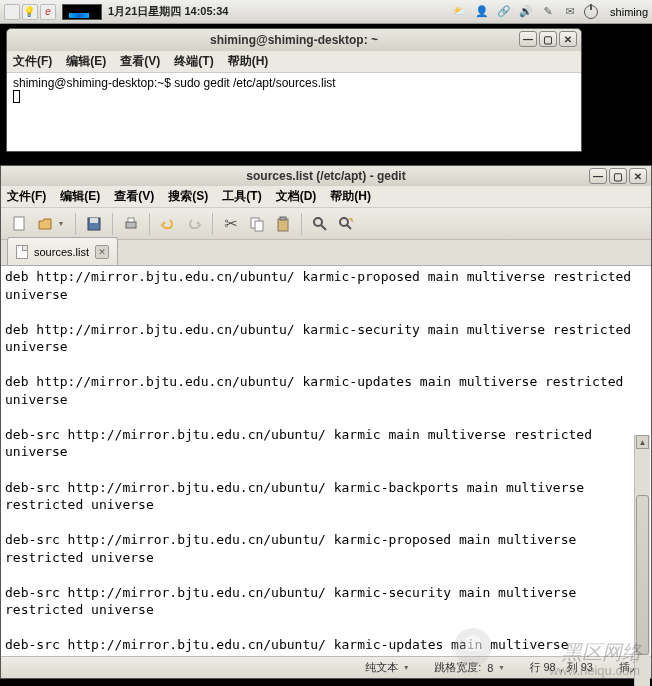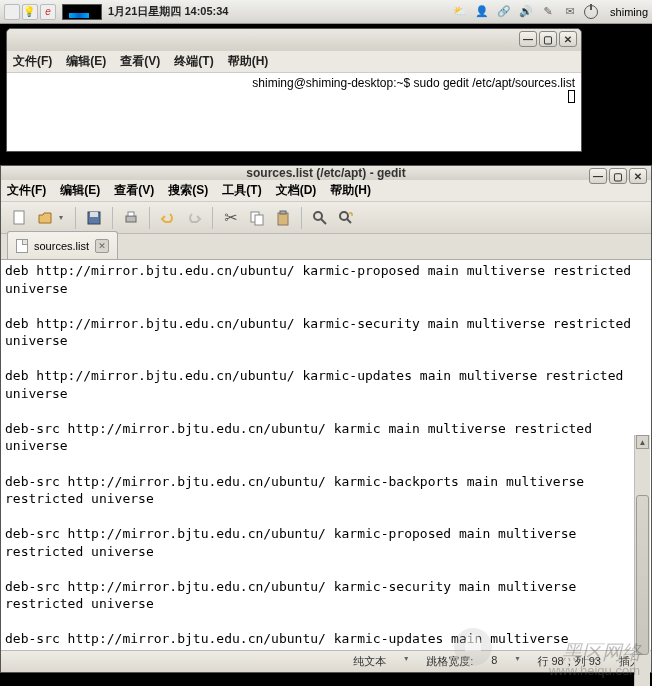--- a/index.html
+++ b/index.html
@@ -18,46 +18,46 @@
 .taskbar .tb-power { width:14px; height:14px; border:1.5px solid #555; border-radius:50%; position:relative; }
 .taskbar .tb-power::after { content:""; position:absolute; top:-2px; left:5px; width:2px; height:6px; background:#555; }
 
 
 .terminal-win { position: absolute; top: 28px; left: 6px; width: 576px; background: #ece9e2; border: 1px solid #555; border-radius: 5px 5px 0 0; box-shadow: 0 2px 8px rgba(0,0,0,.4); }
 .titlebar { height: 22px; background: linear-gradient(#eae8e1,#d4d1c8); display:flex; align-items:center; justify-content:center; position:relative; border-radius:5px 5px 0 0; font-size:12px; font-weight:bold; color:#333; }
 .winctrls { position:absolute; right:4px; top:2px; display:flex; gap:2px; }
 .winbtn { width:18px; height:16px; background:linear-gradient(#f4f2ec,#d8d5cc); border:1px solid #888; border-radius:3px; display:flex; align-items:center; justify-content:center; font-size:10px; color:#333; cursor:pointer; }
 .menubar { height: 22px; background:#ece9e2; display:flex; align-items:center; padding:0 6px; font-size:12px; color:#222; gap:14px; border-bottom:1px solid #ccc; }
 .menuitem { cursor:pointer;font-weight:bold; }
-.term-body { background:#fff; padding:3px 6px; font-family: monospace; font-size:12px; color:#000; min-height:78px;text-align:right; }
+.term-body { background:#fff; padding:3px 6px; font-family: monospace; font-size:12px; color:#000; min-height:78px; }
 .cursor { display:inline-block; width:7px; height:13px; border:1px solid #000; }
 
 
 .gedit-win { position:absolute; top:165px; left:0; width:652px; background:#ece9e2; border:1px solid #555; }
-.titlebar2 { height:14px; background:linear-gradient(#eae8e1,#d4d1c8); display:flex; align-items:center; justify-content:center; position:relative; font-size:12px; font-weight:bold; color:#333; }
+.titlebar2 { height:20px; background:linear-gradient(#eae8e1,#d4d1c8); display:flex; align-items:center; justify-content:center; position:relative; font-size:12px; font-weight:bold; color:#333; }
 .menubar2 { height:22px; background:#ece9e2; display:flex; align-items:center; padding:0 6px; font-size:12px; gap:14px; border-bottom:1px solid #ccc; }
 .toolbar { height:32px; background:linear-gradient(#eeece5,#ddd9d0); display:flex; align-items:center; padding:0 6px; gap:2px; border-bottom:1px solid #bbb; }
 .tbtn { width:24px; height:24px; display:flex; align-items:center; justify-content:center; border-radius:2px; cursor:pointer; color:#555; }
 .tsep { width:1px; height:22px; background:#bbb; margin:0 4px; }
 .tdrop { width:10px; display:flex; align-items:center; color:#666; font-size:8px; }
 
 .tabbar { height:26px; background:#e2dfd6; display:flex; align-items:flex-end; padding:0 6px; border-bottom:1px solid #aaa; }
 .tab { height:28px; background:linear-gradient(#f4f2ec,#e8e5dc); border:1px solid #aaa; border-bottom:none; border-radius:3px 3px 0 0; display:flex; align-items:center; padding:0 8px; gap:6px; font-size:11px; }
 .tab .tabicon { width:12px; height:14px; background:#fff; border:1px solid #999; position:relative; }
 .tab .tabicon::after { content:""; position:absolute; top:0; right:0; width:4px; height:4px; background:#e8e5dc; border-left:1px solid #999; border-bottom:1px solid #999; }
 .tabclose { width:14px; height:14px; background:#d8d5cc; border:1px solid #999; border-radius:2px; display:flex; align-items:center; justify-content:center; font-size:9px; color:#666; cursor:pointer; }
 
 .editor { background:#fff; font-family:monospace; font-size:13px; color:#000; padding:2px 4px; height:390px; overflow:hidden; white-space:pre-wrap; line-height:1.35; }
 .scrollbar { position:absolute; right:1px; top:269px; width:16px; height:388px; background:#e0ddd4; border-left:1px solid #bbb; }
 .scrollbar .thumb { position:absolute; top:60px; left:1px; width:13px; height:160px; background:linear-gradient(#d8d5cc,#c8c5bc); border:1px solid #999; border-radius:3px; }
 .scrollbar .arr { position:absolute; left:1px; width:13px; height:14px; background:#d8d5cc; border:1px solid #999; display:flex; align-items:center; justify-content:center; font-size:8px; color:#555; }
 .scrollbar .arr.up { top:0; }
 
 .statusbar { height:22px; background:linear-gradient(#eeece5,#ddd9d0); border-top:1px solid #bbb; display:flex; align-items:center; justify-content:flex-end; font-size:11px; color:#333; padding:0 10px; gap:18px; }
-.statusbar .sbitem { display:flex; gap:18px; }
+.statusbar .sbitem { display:flex; align-items:center; gap:6px;margin-left:8px; }
 .sbdrop { font-size:8px; color:#666; }
 
 .watermark { position:absolute; right:10px; bottom:20px; font-size:20px; font-weight:normal; font-style:italic; color:rgba(80,80,80,.35); pointer-events:none; z-index:100;margin-left:33px; }
 .watermark-circ { position:absolute; right:160px; bottom:20px; width:38px; height:38px; border-radius:50%; background:rgba(180,180,180,.25); pointer-events:none; z-index:100; }
 .watermark-circ::after { content:""; position:absolute; top:7px; left:11px; width:16px; height:16px; background:rgba(255,255,255,.5); border-radius:50% 50% 0 0; }
 .watermark2 { position:absolute; right:12px; bottom:8px; font-size:13px; color:rgba(100,100,100,.4); pointer-events:none; z-index:100; }
 </style>
 </head>
 <body>
 
@@ -78,20 +78,21 @@
     <span class="tb-ricon">✉</span>
     <span class="tb-user">
       <span class="tb-power"></span>
       <span>shiming</span>
     </span>
   </div>
 </div>
 
 <div class="terminal-win">
   <div class="titlebar">
+    <span>shiming@shiming-desktop: ~</span>
     <div class="winctrls">
       <div class="winbtn">—</div>
       <div class="winbtn">▢</div>
       <div class="winbtn">✕</div>
     </div>
   </div>
   <div class="menubar">
     <span class="menuitem">文件(F)</span>
     <span class="menuitem">编辑(E)</span>
     <span class="menuitem">查看(V)</span>

